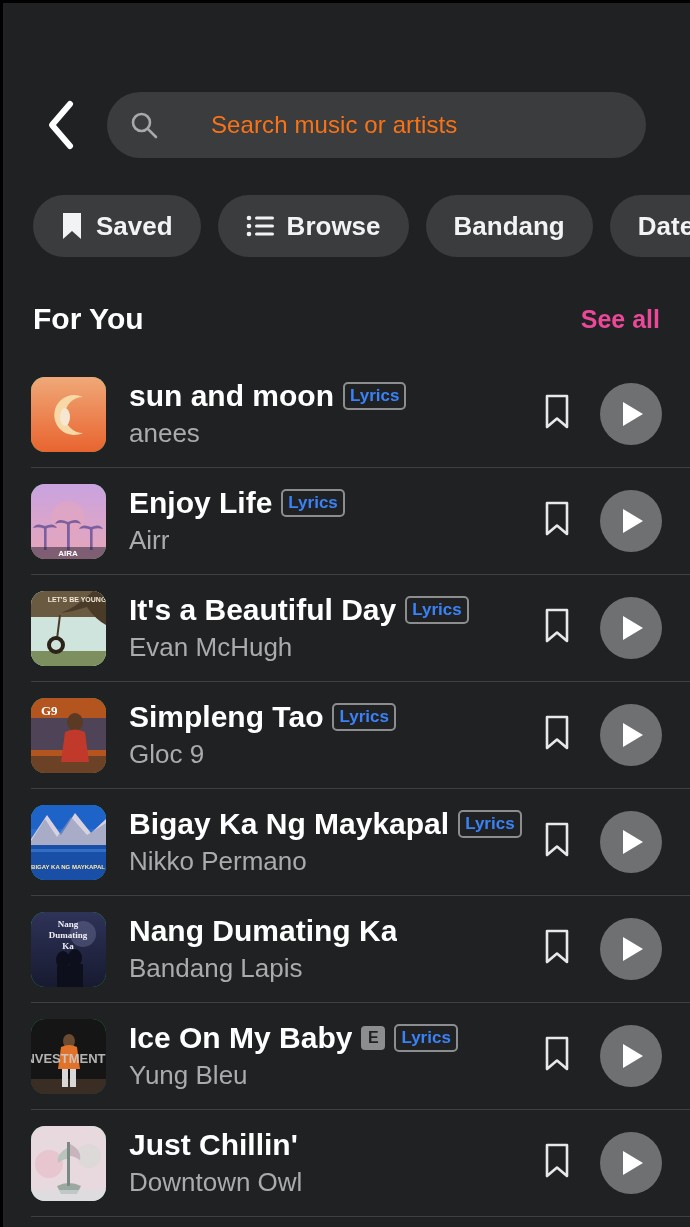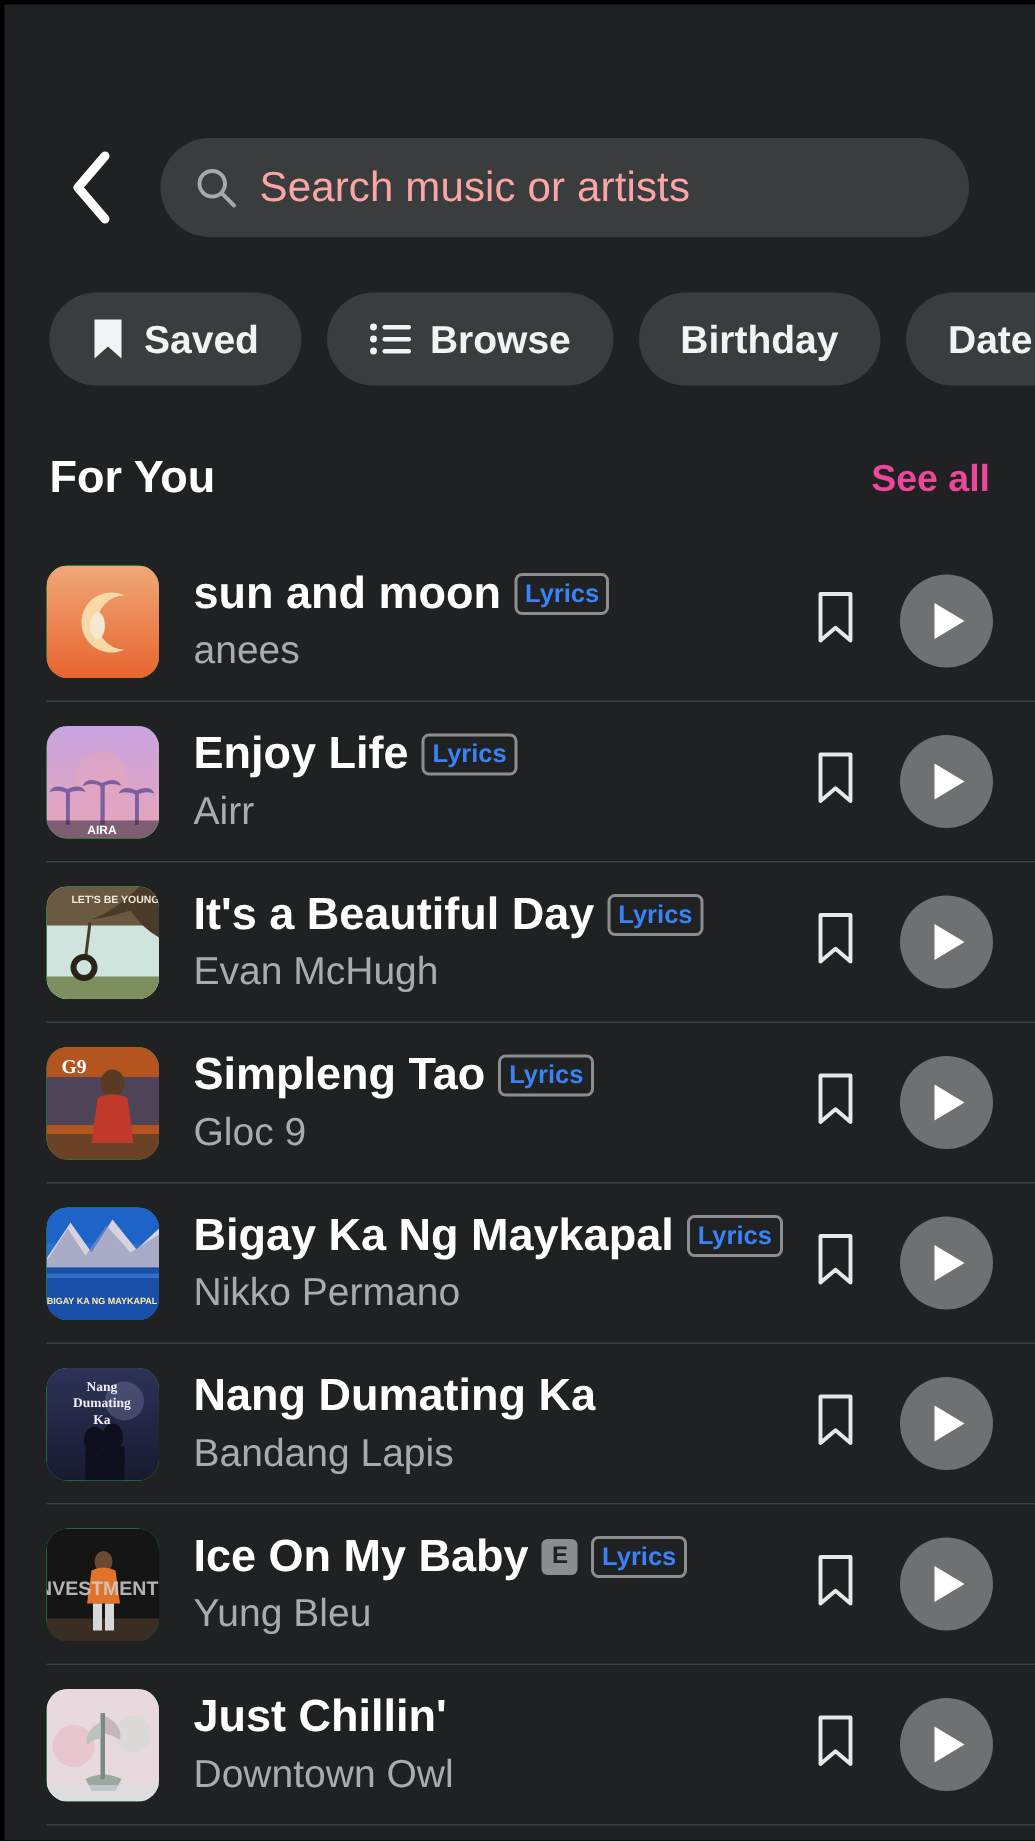--- a/index.html
+++ b/index.html
@@ -39,24 +39,25 @@
     margin-left:26px; margin-right:44px;
     height:66px;
     background:#3a3c3e;
     border-radius:33px;
     display:flex; align-items:center;
     padding:0 22px;
     cursor:text;
   }
   .search-icon { flex:0 0 auto; display:flex; margin-right:14px; }
   .search-placeholder {
-    color:#fca5a5;
-    font-size:28px;
+    color:#f97316;
+    font-size:24px;
     letter-spacing:.1px;
     white-space:nowrap;
+    margin-left:38px;
   }
 
   
   .chips {
     display:flex; align-items:center;
     gap:17px;
     padding-left:30px;
     margin-top:16px;
     height:70px;
     overflow:hidden;
@@ -229,21 +230,21 @@
           <circle cx="3" cy="20" r="2.3" fill="#f2f3f4"></circle>
           <rect x="9" y="2.6" width="19" height="3" rx="1.5" fill="#f2f3f4"></rect>
           <rect x="9" y="10.6" width="19" height="3" rx="1.5" fill="#f2f3f4"></rect>
           <rect x="9" y="18.6" width="19" height="3" rx="1.5" fill="#f2f3f4"></rect>
         </svg>
       </span>
       <span class="chip-label">Browse</span>
     </div>
 
     <div class="chip">
-      <span class="chip-label">Birthday</span>
+      <span class="chip-label">Bandang</span>
     </div>
 
     <div class="chip">
       <span class="chip-label">Date N</span>
     </div>
 
   </div>
 
   <div class="section-head">
     <div class="section-title">For You</div>

